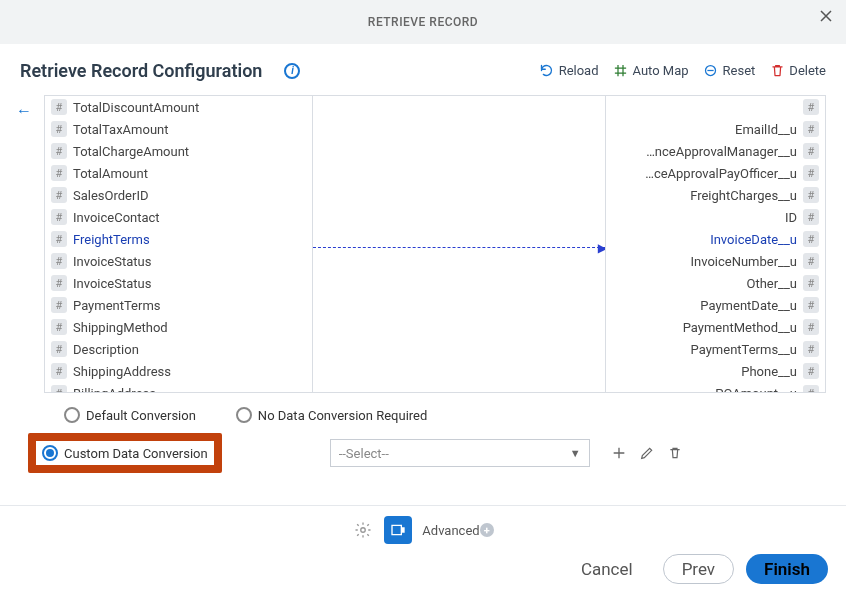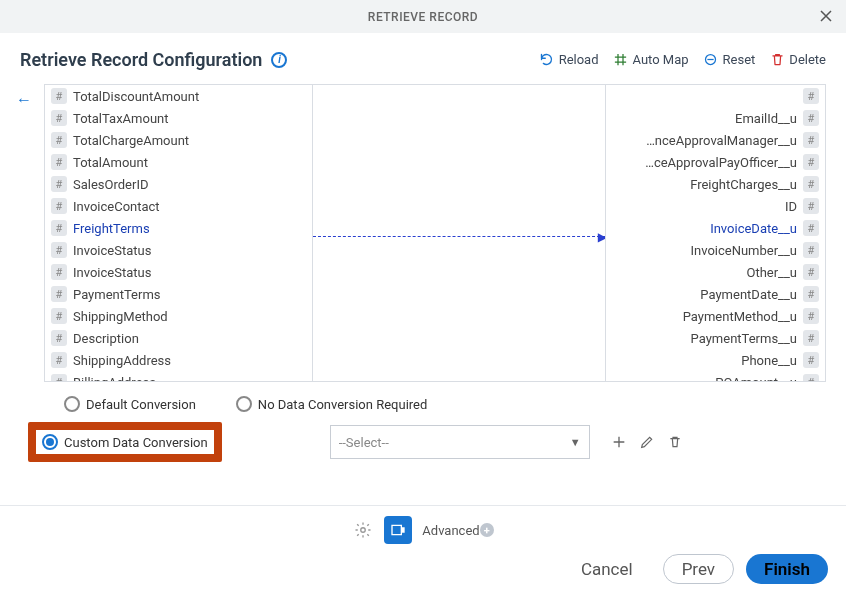--- a/index.html
+++ b/index.html
@@ -8,21 +8,21 @@
     font-size: 13px;
     background: #fff;
     color: #333;
     width: 846px;
     height: 596px;
     overflow: hidden;
     position: relative;
   }
   .titlebar {
     background: #f1f3f4;
-    height: 33px;
+    height: 44px;
     display: flex;
     align-items: center;
     justify-content: center;
     position: relative;
   }
   .titlebar-title {
     font-size: 12px;
     letter-spacing: 0.5px;
     color: #666;
     font-weight: 500;
@@ -48,21 +48,21 @@
     align-items: center;
     justify-content: space-between;
     margin-bottom: 14px;
   }
   .page-title {
     font-size: 18px;
     font-weight: 600;
     color: #2f3e4d;
     display: flex;
     align-items: center;
-    gap: 9px;
+    gap: 22px;
   }
   .info-icon {
     width: 16px;
     height: 16px;
     border: 2px solid #1976d2;
     border-radius: 50%;
     display: inline-flex;
     align-items: center;
     justify-content: center;
     font-size: 10px;
@@ -176,21 +176,21 @@
     content:""; position:absolute; width:8px;height:8px; background:#1976d2;
     border-radius:50%; top:2px; left:2px;
   }
   .custom-box {
     border:8px solid #c2410c;
     padding:4px 6px;
     border-radius:2px;
   }
   .select-ctl {
     width:260px;
-    height:34px;
+    height:28px;
     border:1px solid #c8cdd4;
     display:flex;
     align-items:center;
     justify-content:space-between;
     padding:0 8px;
     color:#888;
     font-size:13px;
     cursor:pointer;
     background:#fff;
   }

